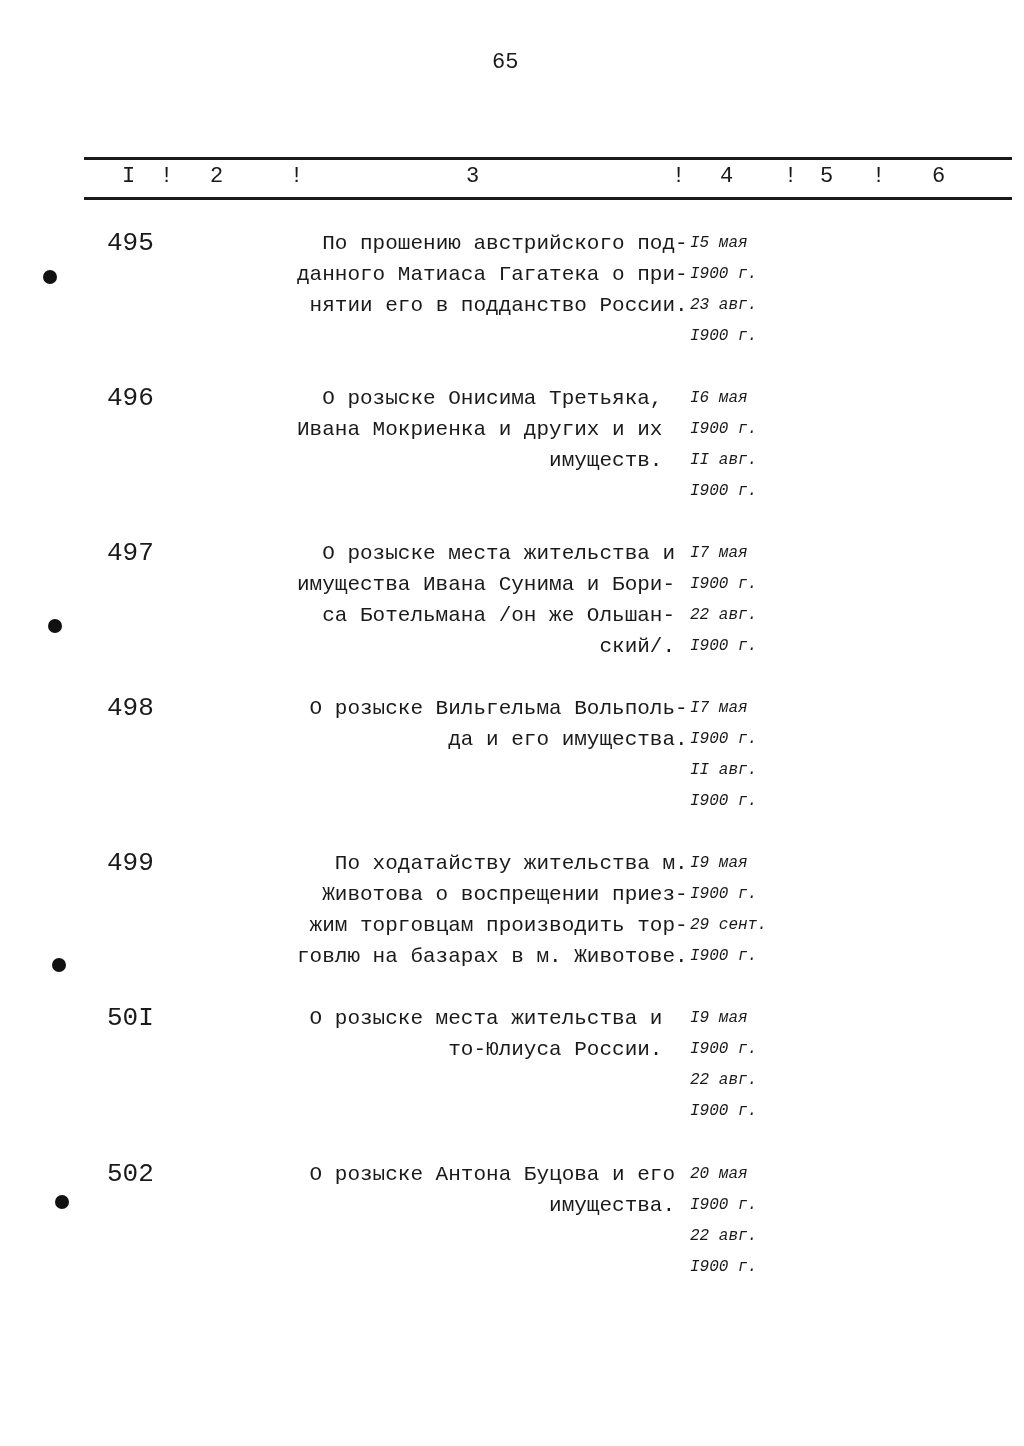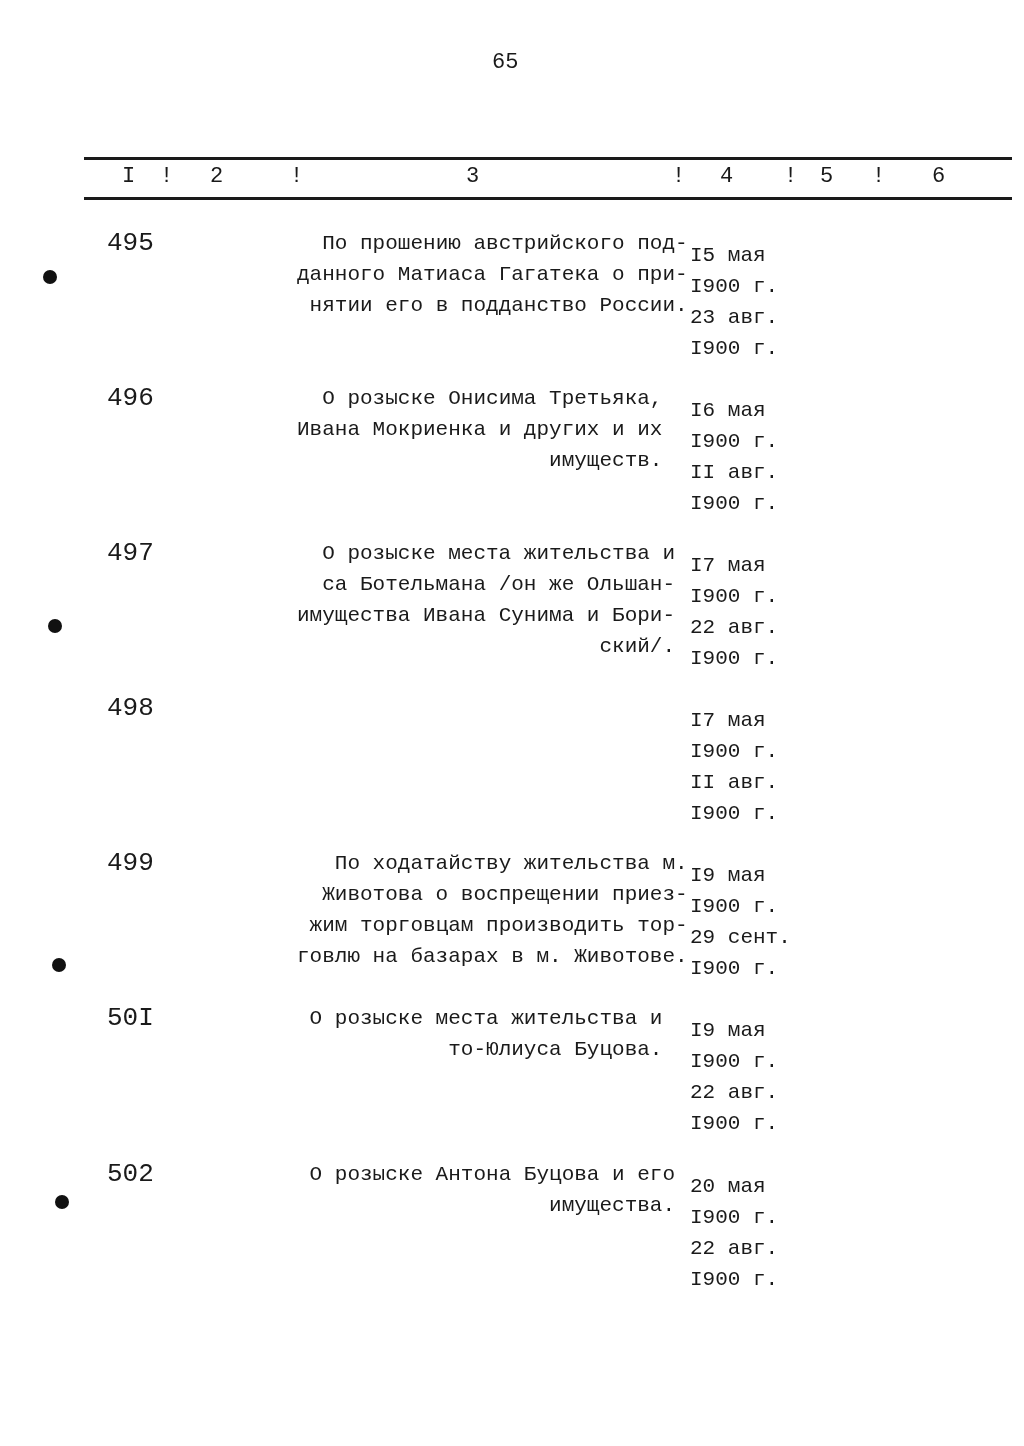--- a/index.html
+++ b/index.html
@@ -9,21 +9,21 @@
   }
   .page-number { position:absolute; left:492px; top:50px; font-size:22px; }
   .rule { position:absolute; left:84px; width:928px; height:3px; background:#1a1a1a; }
   .rule.top { top:157px; }
   .rule.bottom { top:197px; }
   .header { position:absolute; top:164px; font-size:22px; height:30px; }
   .hcell { position:absolute; }
   .entry { position:absolute; left:0; width:1024px; }
   .entry .num { position:absolute; left:107px; top:0; font-size:26px; }
   .entry .desc { position:absolute; left:297px; top:0; font-size:21px; line-height:31px; white-space:pre;text-align:right; }
-  .entry .dates { position:absolute; left:690px; top:12px; font-size:21px; line-height:31px; white-space:pre; }
+  .entry .dates { position:absolute; left:690px; top:0; font-size:16px; line-height:31px; white-space:pre;font-style:italic; }
   .hole { position:absolute; width:14px; height:14px; border-radius:50%; background:#111; }
 </style>
 </head>
 <body>
 
 <div class="page-number">65</div>
 
 <div class="rule top"></div>
 <div class="header" style="left:0;width:1024px;">
   <span class="hcell" style="left:122px">I</span>
@@ -47,39 +47,39 @@
 </div>
 
 <div class="entry" style="top:383px">
   <span class="num">496</span>
   <div class="desc"><div> О розыске Онисима Третьяка,</div><div>Ивана Мокриенка и других и их</div><div>имуществ.</div></div>
   <div class="dates"><div>I6 мая</div><div>I900 г.</div><div>II авг.</div><div>I900 г.</div></div>
 </div>
 
 <div class="entry" style="top:538px">
   <span class="num">497</span>
-  <div class="desc"><div> О розыске места жительства и</div><div>са Ботельмана /он же Ольшан-</div><div>имущества Ивана Сунима и Бори-</div><div>ский/.</div></div>
+  <div class="desc"><div> О розыске места жительства и</div><div>имущества Ивана Сунима и Бори-</div><div>са Ботельмана /он же Ольшан-</div><div>ский/.</div></div>
   <div class="dates"><div>I7 мая</div><div>I900 г.</div><div>22 авг.</div><div>I900 г.</div></div>
 </div>
 
 <div class="entry" style="top:693px">
   <span class="num">498</span>
-  <div class="desc"></div>
+  <div class="desc"><div> О розыске Вильгельма Вольполь-</div><div>да и его имущества.</div></div>
   <div class="dates"><div>I7 мая</div><div>I900 г.</div><div>II авг.</div><div>I900 г.</div></div>
 </div>
 
 <div class="entry" style="top:848px">
   <span class="num">499</span>
   <div class="desc"><div> По ходатайству жительства м.</div><div>Животова о воспрещении приез-</div><div>жим торговцам производить тор-</div><div>говлю на базарах в м. Животове.</div></div>
   <div class="dates"><div>I9 мая</div><div>I900 г.</div><div>29 сент.</div><div>I900 г.</div></div>
 </div>
 
 <div class="entry" style="top:1003px">
   <span class="num">50I</span>
-  <div class="desc"><div> О розыске места жительства и</div><div>то-Юлиуса Буцова.</div></div>
+  <div class="desc"><div> О розыске места жительства и</div><div>то-Юлиуса России.</div></div>
   <div class="dates"><div>I9 мая</div><div>I900 г.</div><div>22 авг.</div><div>I900 г.</div></div>
 </div>
 
 <div class="entry" style="top:1159px">
   <span class="num">502</span>
   <div class="desc"><div> О розыске Антона Буцова и его</div><div>имущества.</div></div>
   <div class="dates"><div>20 мая</div><div>I900 г.</div><div>22 авг.</div><div>I900 г.</div></div>
 </div>
 
 <div class="hole" style="left:43px;top:270px"></div>

